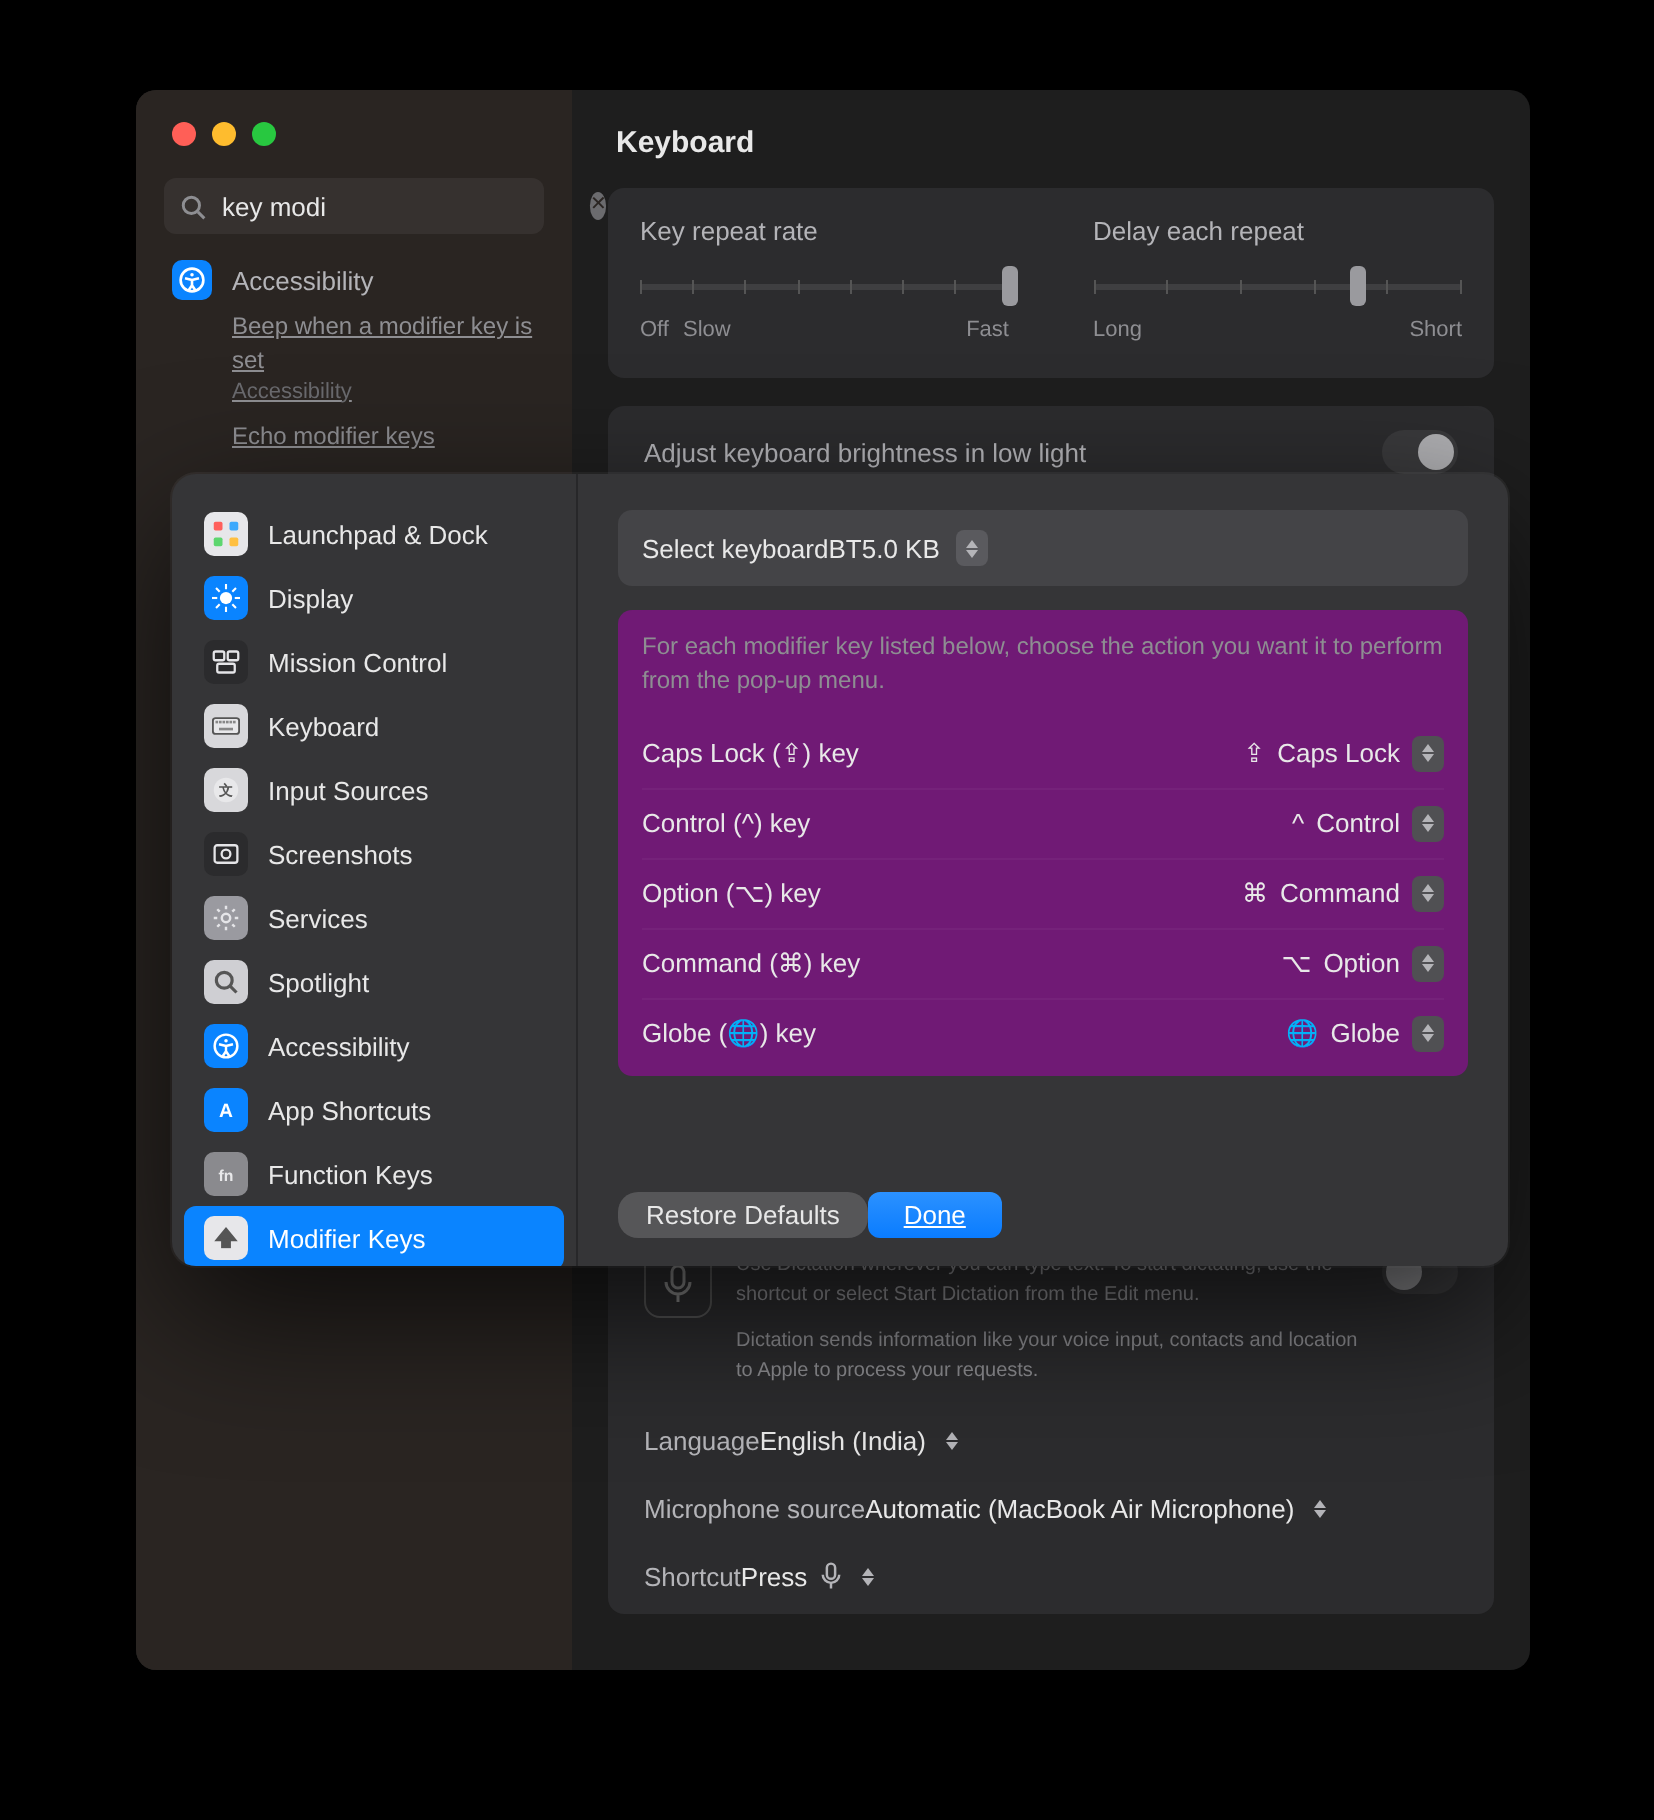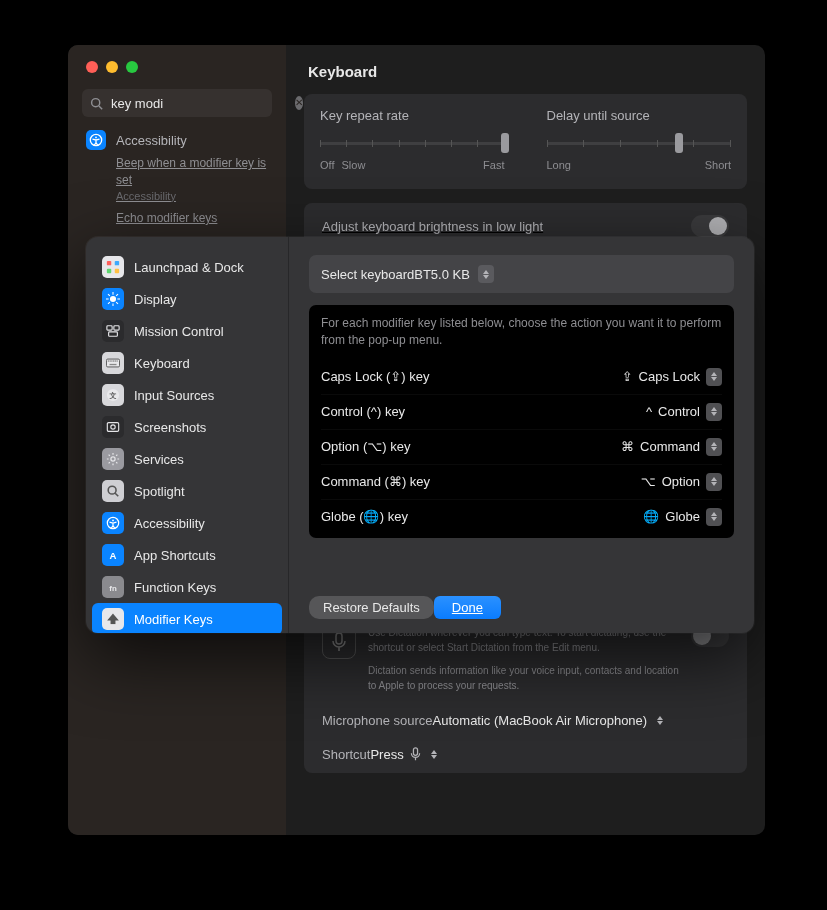--- a/index.html
+++ b/index.html
@@ -110,21 +110,21 @@
     width:22px; height:22px; border-radius:5px; display:flex; align-items:center;
     justify-content:center; font-size:12px; flex-shrink:0;
   }
   .modal-main { flex:1; padding:18px 20px 14px; display:flex; flex-direction:column; border-left:1px solid rgba(0,0,0,.25); }
   .sel-keyboard {
     background:#444447; border-radius:7px; padding:10px 12px; display:flex;
     align-items:center; font-size:13px; color:var(--text); margin-bottom:12px;
   }
   .sel-keyboard .chevud { background:#5a5a5e; width:16px; height:18px; border-radius:4px;}
   .mod-group {
-    background:#000000; border-radius:7px; padding:10px 12px 4px; font-size:12px;
+    background:#701a75; border-radius:7px; padding:10px 12px 4px; font-size:12px;
   }
   .mod-desc { color:var(--text-dim); line-height:1.45; margin-bottom:10px; }
   .mod-row {
     display:flex; align-items:center; padding:8px 0; font-size:13px; color:var(--text);
     border-top:1px solid rgba(255,255,255,.04);
   }
   .mod-row:first-of-type { border-top:none; }
   .mod-row .spacer { flex:1; }
   .mod-val { display:flex; align-items:center; gap:6px; color:var(--text); }
   .mod-val .chevud { background:#505053; width:16px; height:18px; border-radius:4px; }
@@ -200,21 +200,21 @@
               <div class="slider-thumb" style="left:100%"></div>
             </div>
           </div>
           <div class="slider-labels">
             <span>Off</span>
             <span style="margin-left:-60%">Slow</span>
             <span>Fast</span>
           </div>
         </div>
         <div class="col">
-          <div class="lbl">Delay until source</div>
+          <div class="lbl">Delay each repeat</div>
           <div class="slider-track">
             <div class="slider-line">
               <div class="slider-ticks">
                   <span></span>
                   <span></span>
                   <span></span>
                   <span></span>
                   <span></span>
                   <span></span>
                 </div>
@@ -222,21 +222,21 @@
             </div>
           </div>
           <div class="slider-labels">
             <span>Long</span>
             <span>Short</span>
           </div>
         </div>
       </div>
     </div>
 
-    <div class="panel" style="padding:2px 16px;text-decoration:underline;">
+    <div class="panel" style="padding:2px 16px;">
       <div class="row">
         <span>Adjust keyboard brightness in low light</span>
         <span class="spacer"></span>
         <span class="toggle"></span>
       </div>
     </div>
 
     <div style="height:350px"></div>
 
     <div class="panel" style="padding:12px 16px 2px;">
@@ -245,20 +245,26 @@
           <svg width="16" height="20" viewBox="0 0 16 20" fill="none" stroke="currentColor" stroke-width="1.5">
               <rect x="5" y="1" width="6" height="11" rx="3"></rect>
               <path d="M2 9a6 6 0 0012 0M8 15v4"></path>
             </svg>
         </span>
         <div class="dict-text">
           <div>Use Dictation wherever you can type text. To start dictating, use the shortcut or select Start Dictation from the Edit menu.</div>
           <div style="margin-top:8px">Dictation sends information like your voice input, contacts and location to Apple to process your requests.</div>
         </div>
         <span class="toggle off" style="margin-left:10px"></span>
+      </div>
+      <div class="sel-row sep">
+        <span>Language</span>
+          <span class="spacer"></span>
+        <span class="sel-val">English (India)</span>
+        <span class="chevud"></span>
       </div>
       <div class="sel-row sep">
         <span>Microphone source</span>
           <span class="spacer"></span>
         <span class="sel-val">Automatic (MacBook Air Microphone)</span>
         <span class="chevud"></span>
       </div>
       <div class="sel-row sep">
         <span>Shortcut</span>
           <span class="spacer"></span>

